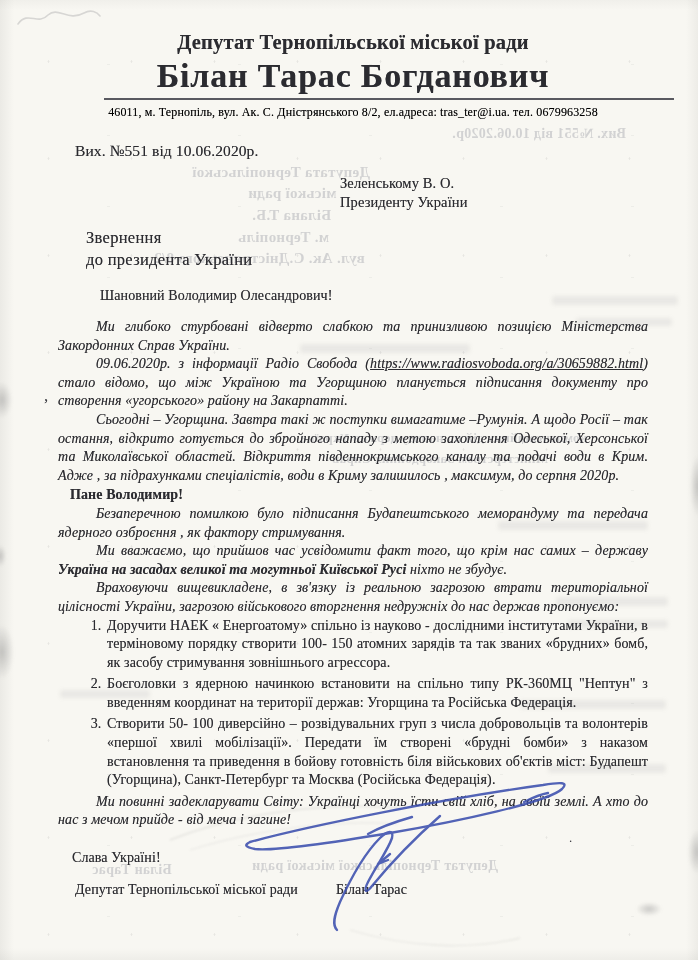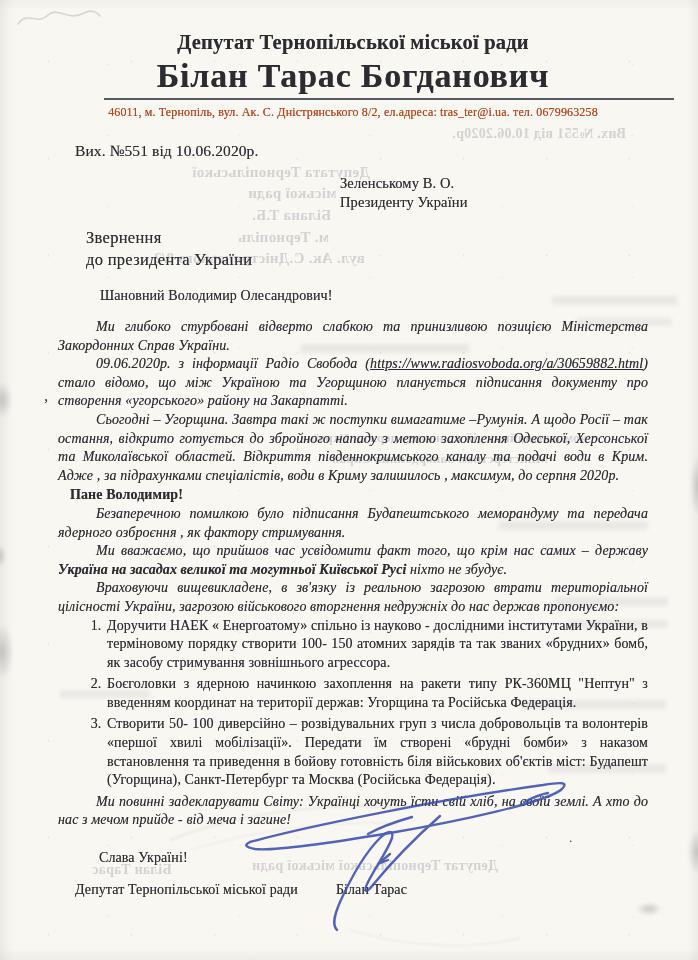--- a/index.html
+++ b/index.html
@@ -42,34 +42,34 @@
     color:rgba(78,84,100,0.22);font-weight:bold;letter-spacing:0.3px;
   }
   
   .content{position:absolute;left:58px;top:0;width:590px;z-index:3;
     font-size:14px;line-height:18.6px;letter-spacing:0.1px;
     text-shadow:0 0 0.5px rgba(43,43,48,0.55);}
   header{ text-align:center;padding-top:31px; }
   .lh-office{font-size:20.5px;font-weight:bold;line-height:1.1;letter-spacing:0.2px;}
   .lh-name{font-size:34px;font-weight:bold;line-height:1.05;margin-top:4px;letter-spacing:0.8px;}
   .lh-rule{border:0;border-top:2px solid #595960;margin:5px -26px 0 46px;}
-  .lh-address{font-size:12px;margin-top:3px;letter-spacing:0.15px;color:#c2410c;}
+  .lh-address{font-size:12px;margin-top:3px;letter-spacing:0.15px;color:#000000;}
   .ref{margin-top:20px;margin-left:17px;font-size:15.5px;}
   .addressee{margin-top:14px;margin-left:282px;line-height:19px;font-size:14.5px;}
   .doc-title{margin-top:15px;text-align:left;transform:translateX(28px);
     font-size:16.5px;line-height:22px;letter-spacing:0.3px;}
   .salutation{margin:16px 0 4px 0;text-indent:42px;}
   p.para{margin:0;text-align:justify;text-indent:38px;font-style:italic;}
   p.first{margin-top:12px;}
   .appeal{margin:1px 0 0 12px;font-weight:bold;}
   .p7{text-indent:18px;margin-top:5px;}
   ol.demands{margin:0;padding:0 0 0 47px;}
   ol.demands li{text-align:justify;margin:0 0 3px 0;padding-left:2px;}
   .p8{text-indent:24px;margin-top:9px;}
-  .closing{margin:19px 0 0 41px;}
+  .closing{margin:19px 0 0 14px;}
   .sig-row{margin:13px 0 0 17px;display:flex;align-items:baseline;}
   .sig-row .signer{margin-left:38px;}
   .u-link{text-decoration:underline;}
   strong.bold-inline{font-weight:bold;}
   
   .signature{position:absolute;left:238px;top:776px;z-index:6;}
   .pencil{position:absolute;z-index:2;opacity:0.5;filter:blur(0.8px);}
   .scribble{position:absolute;left:12px;top:4px;z-index:2;opacity:0.55;}
 </style>
 </head>
@@ -154,21 +154,21 @@
 
   <p class="para">Безаперечною помилкою було підписання Будапештського меморандуму та передача ядерного озброєння , як фактору стримування.</p>
 
 
   <p class="para"><span>Ми вважаємо, що прийшов час усвідомити факт того, що крім нас самих – державу </span><strong class="bold-inline">Україна на засадах великої та могутньої Київської Русі</strong><span> ніхто не збудує.</span></p>
 
   <p class="para p7">Враховуючи вищевикладене,  в зв'язку із реальною загрозою втрати територіальної цілісності України, загрозою військового вторгнення недружніх до нас держав пропонуємо:</p>
 
   <ol class="demands">
     <li>Доручити НАЕК « Енергоатому» спільно із науково - дослідними інститутами України,  в терміновому порядку створити  100- 150 атомних зарядів та так званих «брудних» бомб, як засобу стримування  зовнішнього агрессора.</li>
-    <li>Боєголовки з ядерною начинкою  захоплення на ракети типу РК-360МЦ "Нептун" з введенням координат на території держав:   Угорщина та Російська Федерація.</li>
+    <li>Боєголовки з ядерною начинкою  встановити на спільно типу РК-360МЦ "Нептун" з введенням координат на території держав:   Угорщина та Російська Федерація.</li>
     <li>Створити 50- 100 диверсійно – розвідувальних груп з числа добровольців та волонтерів «першої хвилі мобілізації». Передати їм створені  «брудні бомби» з наказом встановлення та приведення в бойову готовність біля військових об'єктів міст: Будапешт (Угорщина), Санкт-Петербург та Москва (Російська Федерація).</li>
   </ol>
 
   <p class="para p8">Ми повинні задекларувати Світу: Українці хочуть їсти свій хліб,  на своїй землі. А хто до нас з мечом прийде - від меча і загине!</p>
 
   <p class="closing">Слава Україні!</p>
 
   <div class="sig-row">
     <span>Депутат Тернопільської міської ради</span>
     <span class="signer">Білан Тарас</span>

